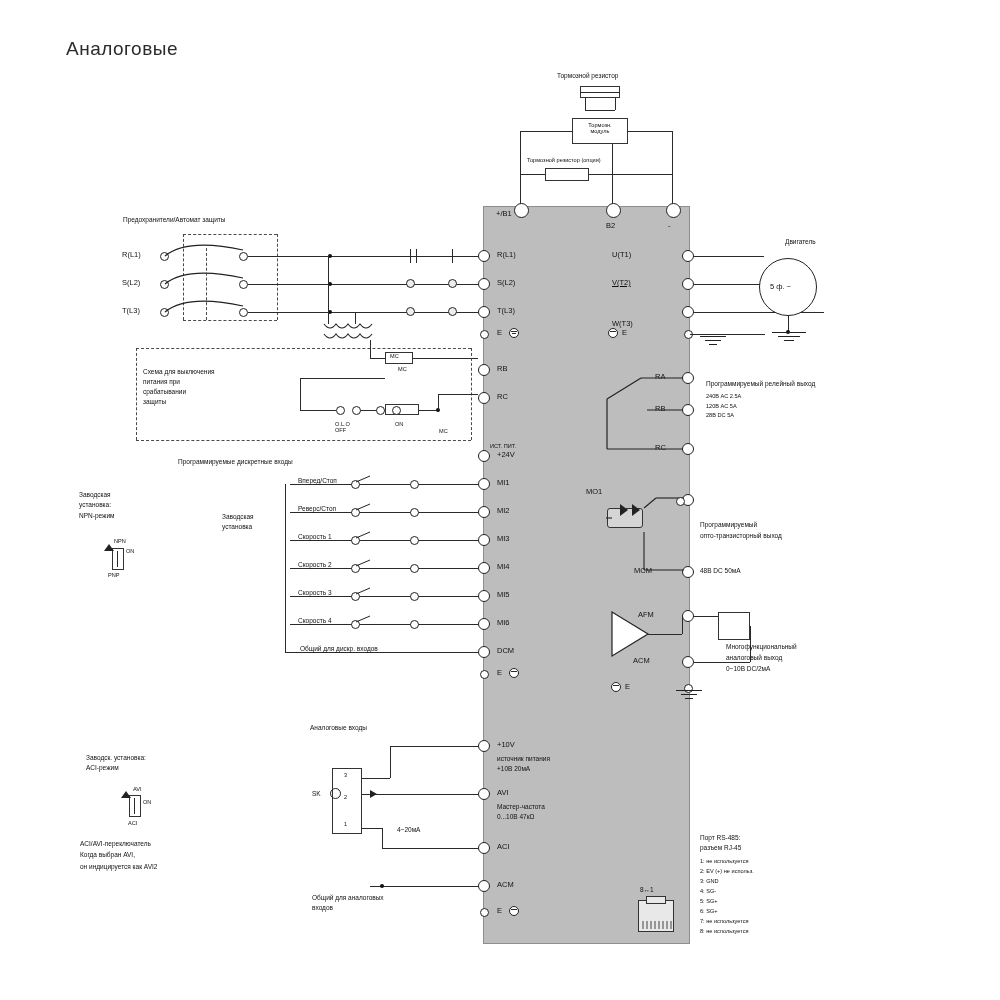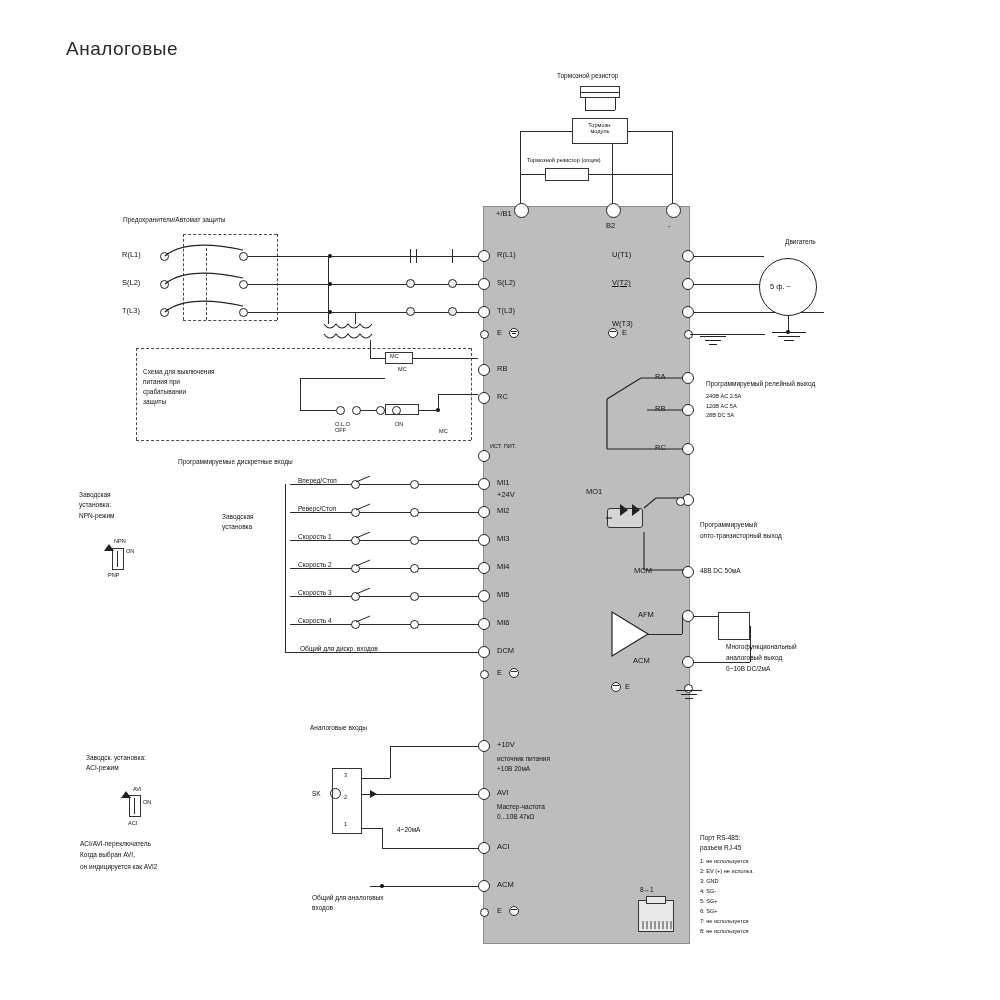--- a/index.html
+++ b/index.html
@@ -224,21 +224,21 @@
     <line x1="12" y1="34" x2="12" y2="84" stroke="#222" stroke-width="1.2"></line>
   </svg>
 
   <div class="t sm" style="left:706px;top:380px;">Программируемый релейный выход</div>
   <div class="t xs" style="left:706px;top:392px;white-space:pre-line;line-height:1.7;">240В АС 2.5А
 120В АС 5А
 28В DC   5А</div>
 
   <div class="t xs" style="left:490px;top:443px;">ИСТ. ПИТ.</div>
   <div class="term" style="left:478px;top:450px;"></div>
-  <div class="t" style="left:497px;top:451px;margin-top:40px;">+24V</div>
+  <div class="t" style="left:497px;top:451px;">+24V</div>
 
   <div class="t sm" style="left:178px;top:458px;">Программируемые дискретные входы</div>
 
   <div class="term" style="left:478px;top:478px;"></div>
   <div class="term" style="left:478px;top:506px;"></div>
   <div class="term" style="left:478px;top:534px;"></div>
   <div class="term" style="left:478px;top:562px;"></div>
   <div class="term" style="left:478px;top:590px;"></div>
   <div class="term" style="left:478px;top:618px;"></div>
   <div class="term" style="left:478px;top:646px;"></div>

